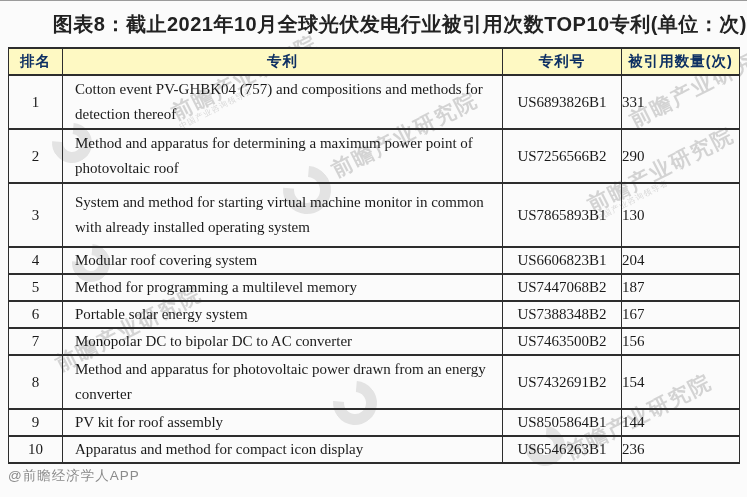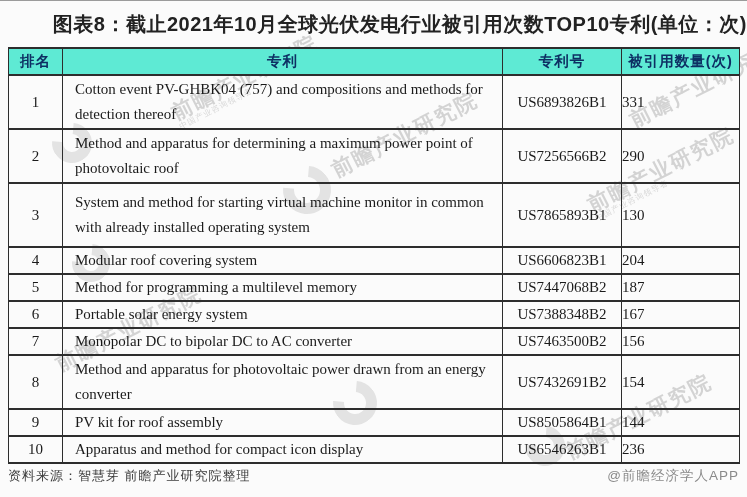--- a/index.html
+++ b/index.html
@@ -67,21 +67,21 @@
   table.patents col.c-number { width: 119px; }
   table.patents col.c-cites  { width: 118px; }
 
   table.patents th, table.patents td {
     border: 1px solid #2d2d2d;
     border-top-width: 2px;
     border-bottom-width: 2px;
   }
 
   table.patents thead th {
-    background: #5eead4;
+    background: #fef9c3;
     color: #0d2f63;
     font-family: "Liberation Sans", sans-serif;
     font-weight: bold;
     font-size: 14.5px;
     height: 27px;
     text-align: center;
     letter-spacing: 1px;
   }
 
   table.patents tbody td {
@@ -222,15 +222,14 @@
     <td class="cell-rank">10</td>
     <td class="cell-patent">Apparatus and method for compact icon display</td>
     <td class="cell-number">US6546263B1</td>
     <td class="cell-cites">236</td>
   </tr>
       </tbody>
   </table>
 </div>
 
 <div class="footer">
-  <span class="src-note">资料来源：智慧芽 前瞻产业研究院整理</span>
   <span class="app-credit">@前瞻经济学人APP</span>
 </div>
 
 </body></html>

